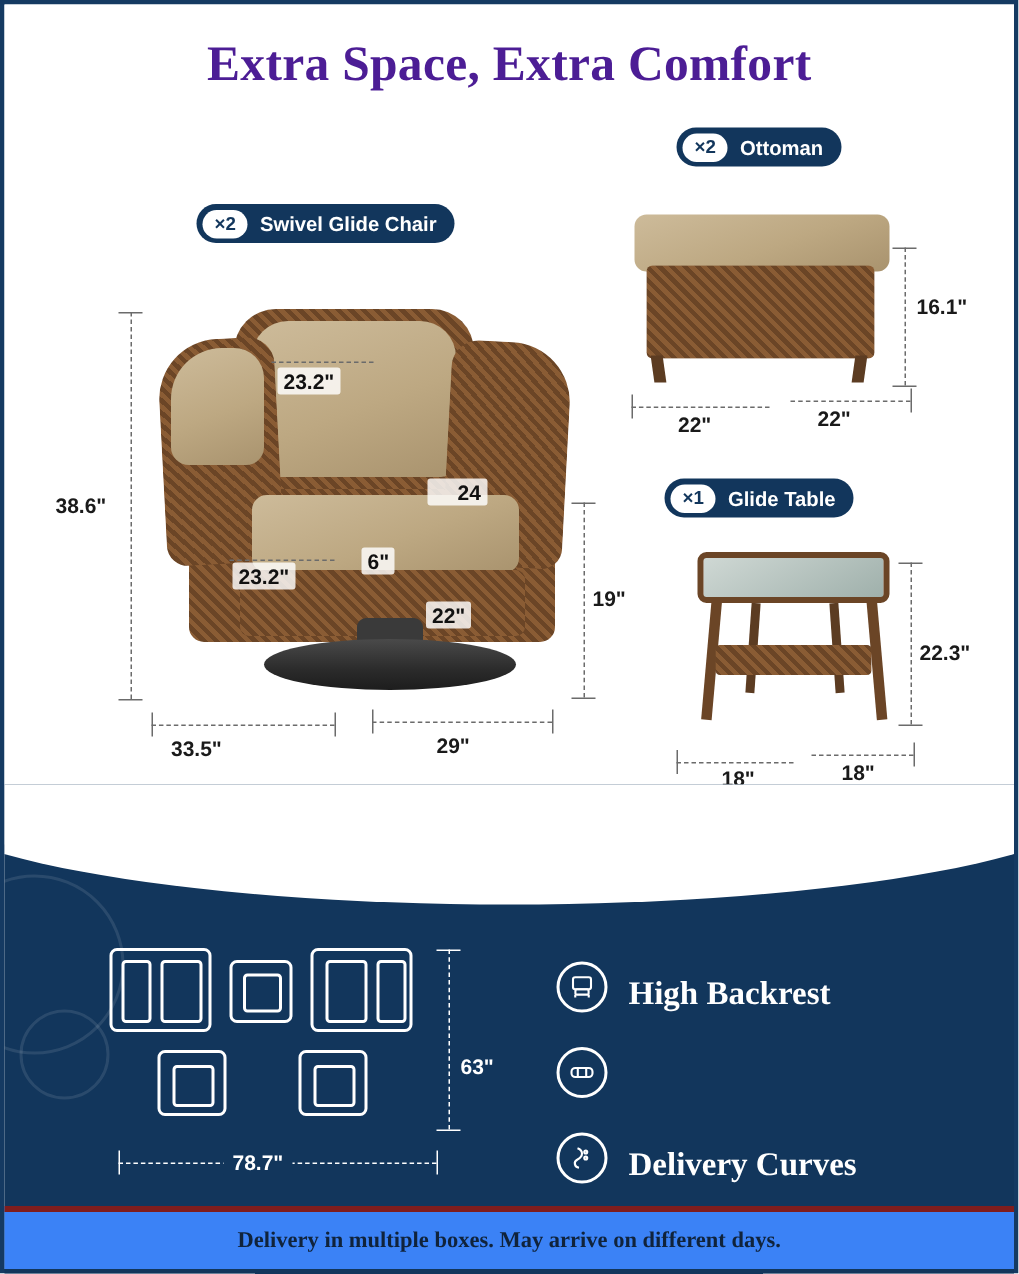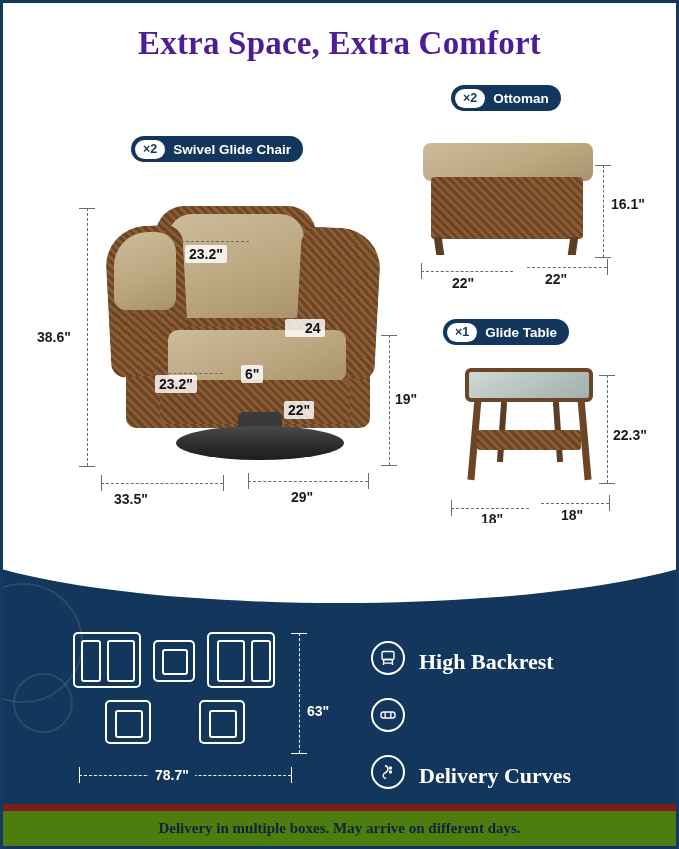--- a/index.html
+++ b/index.html
@@ -184,23 +184,23 @@
   }
   .feature .flabel {
     font-family:"Liberation Serif", serif;
     font-size:22px; font-weight:700; color:#ffffff;
     white-space:nowrap;
   }
 
   
   .footer {
     position:absolute; left:0; bottom:0; width:100%; height:42px;
-    background:#4d7c0f;
+    background:#3b82f6;
     display:flex; align-items:center; justify-content:center;
-    border-top:7px solid #7f1d1d;
+    border-top:4px solid #7f1d1d;
   }
   .footer span {
     font-family:"Liberation Serif", serif;
     font-size:15px; font-weight:700; color:#10233b;
   }
 </style>
 </head>
 <body>
 
 <div class="page">

